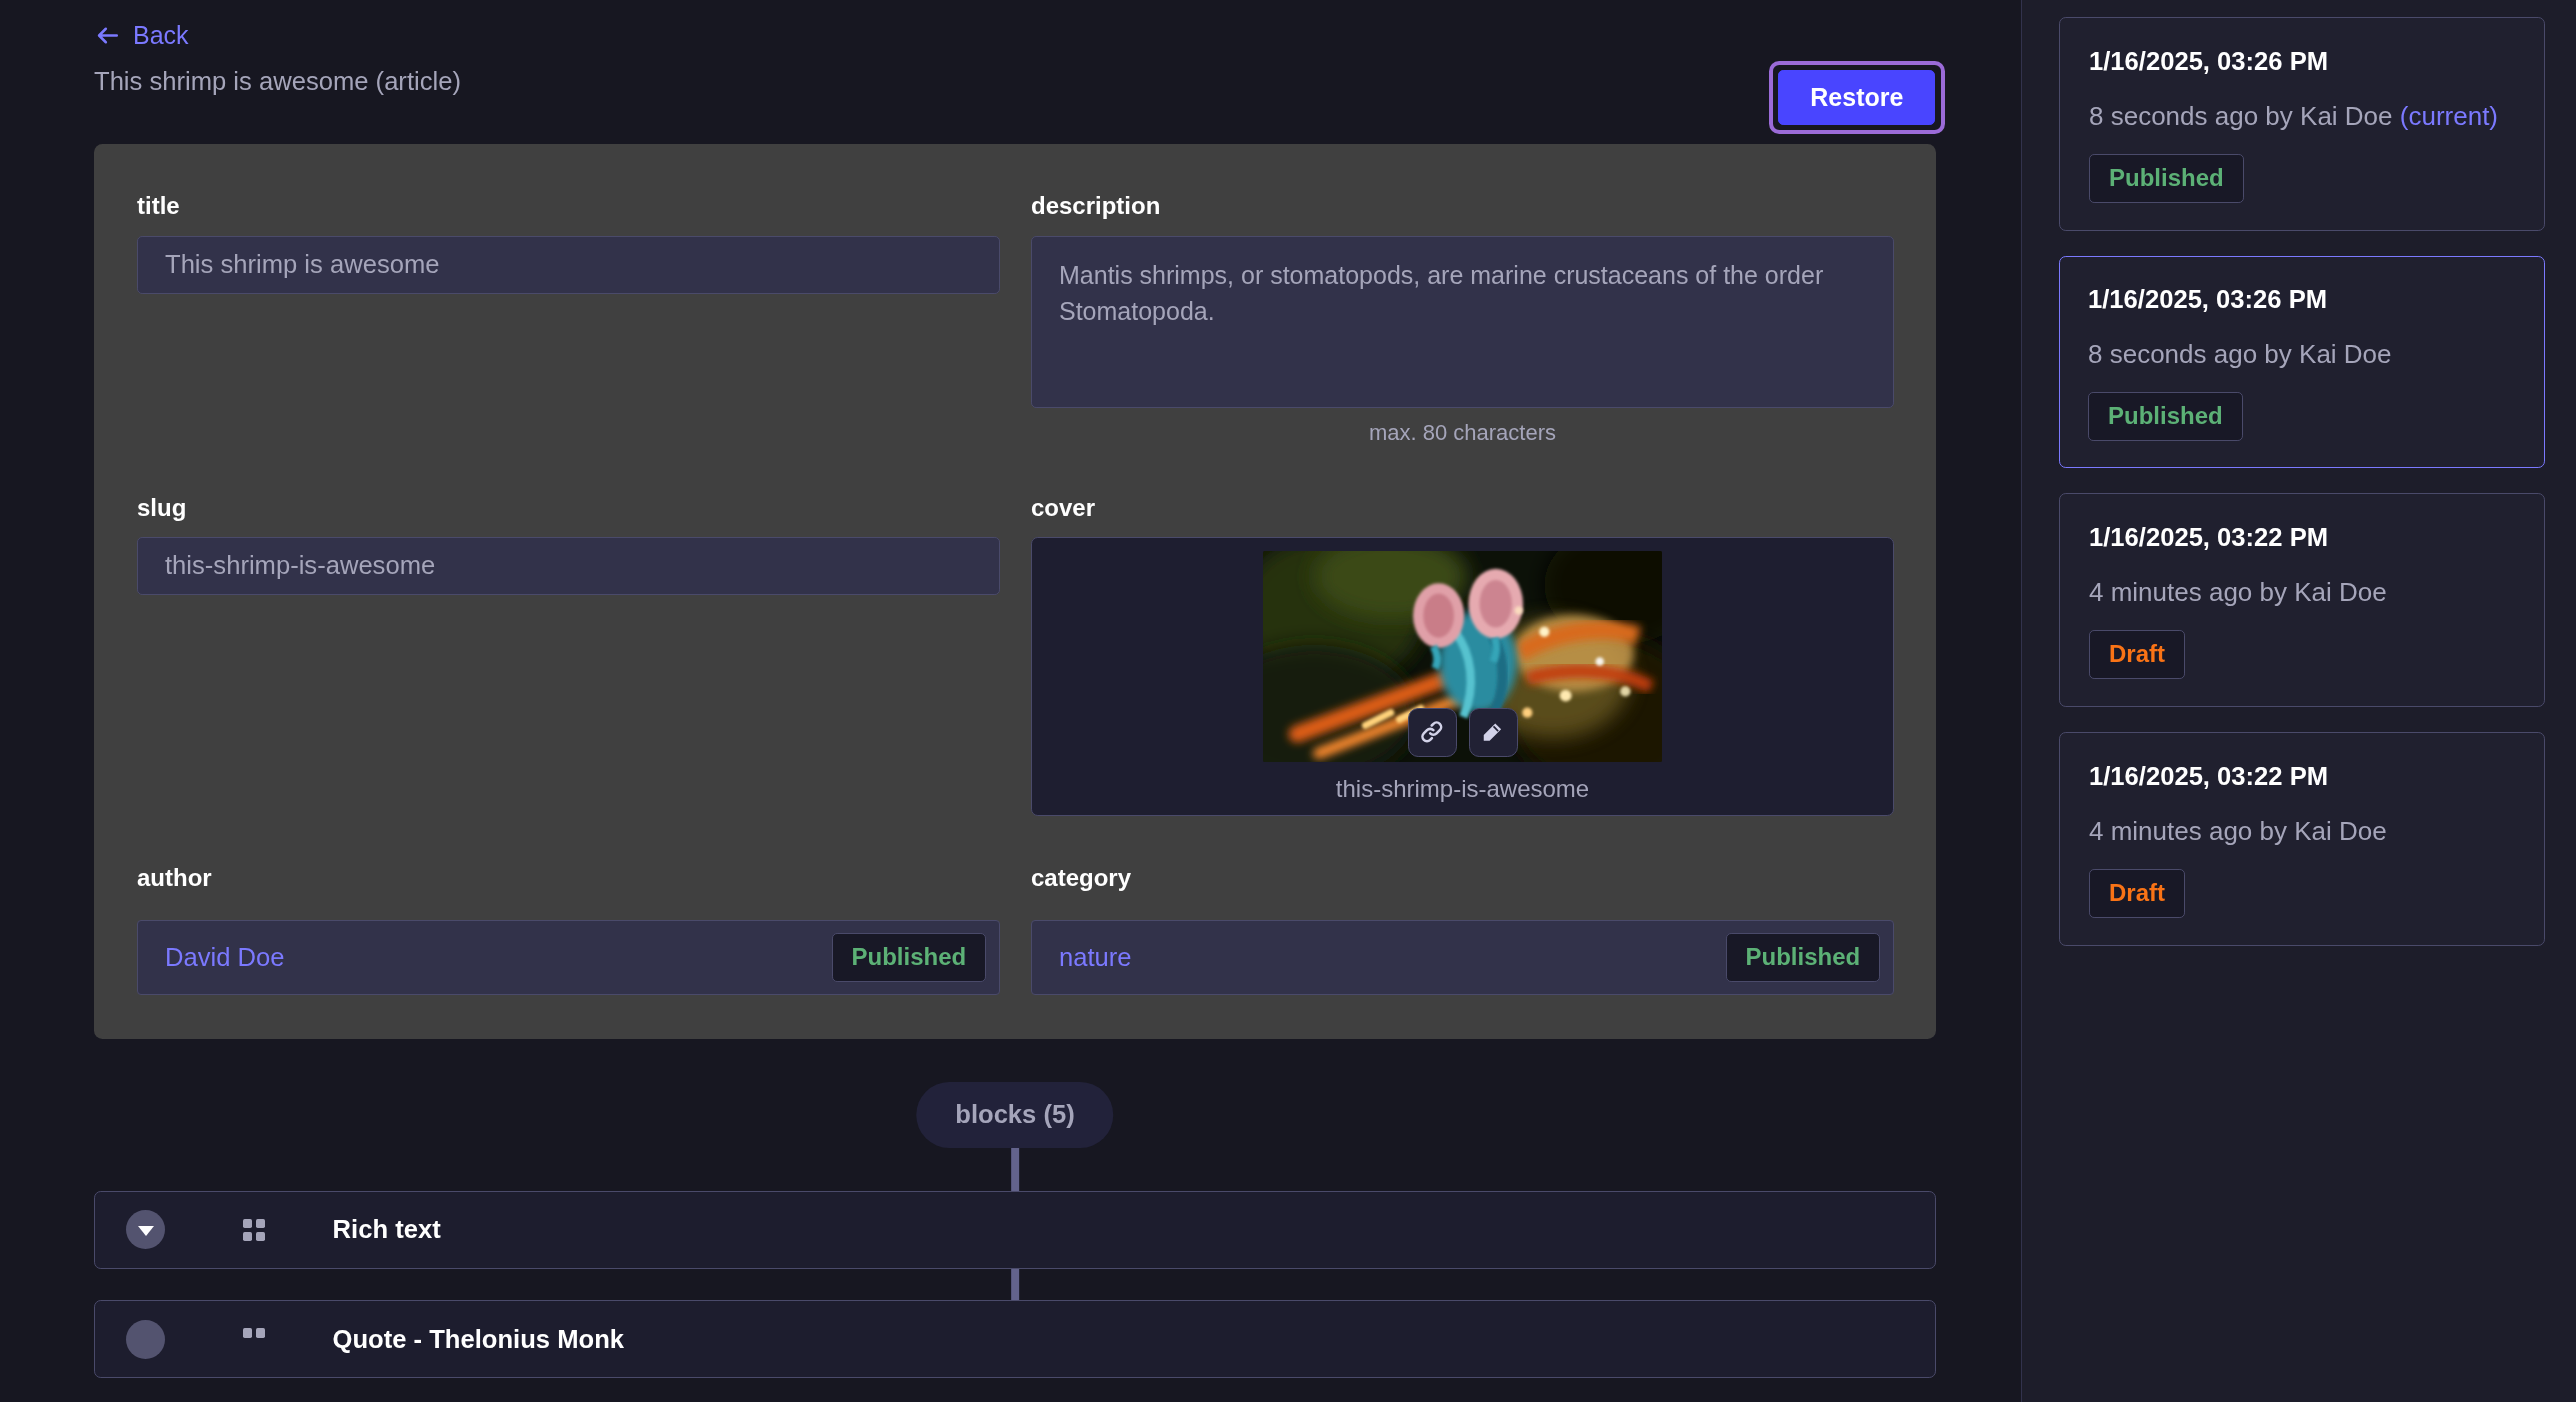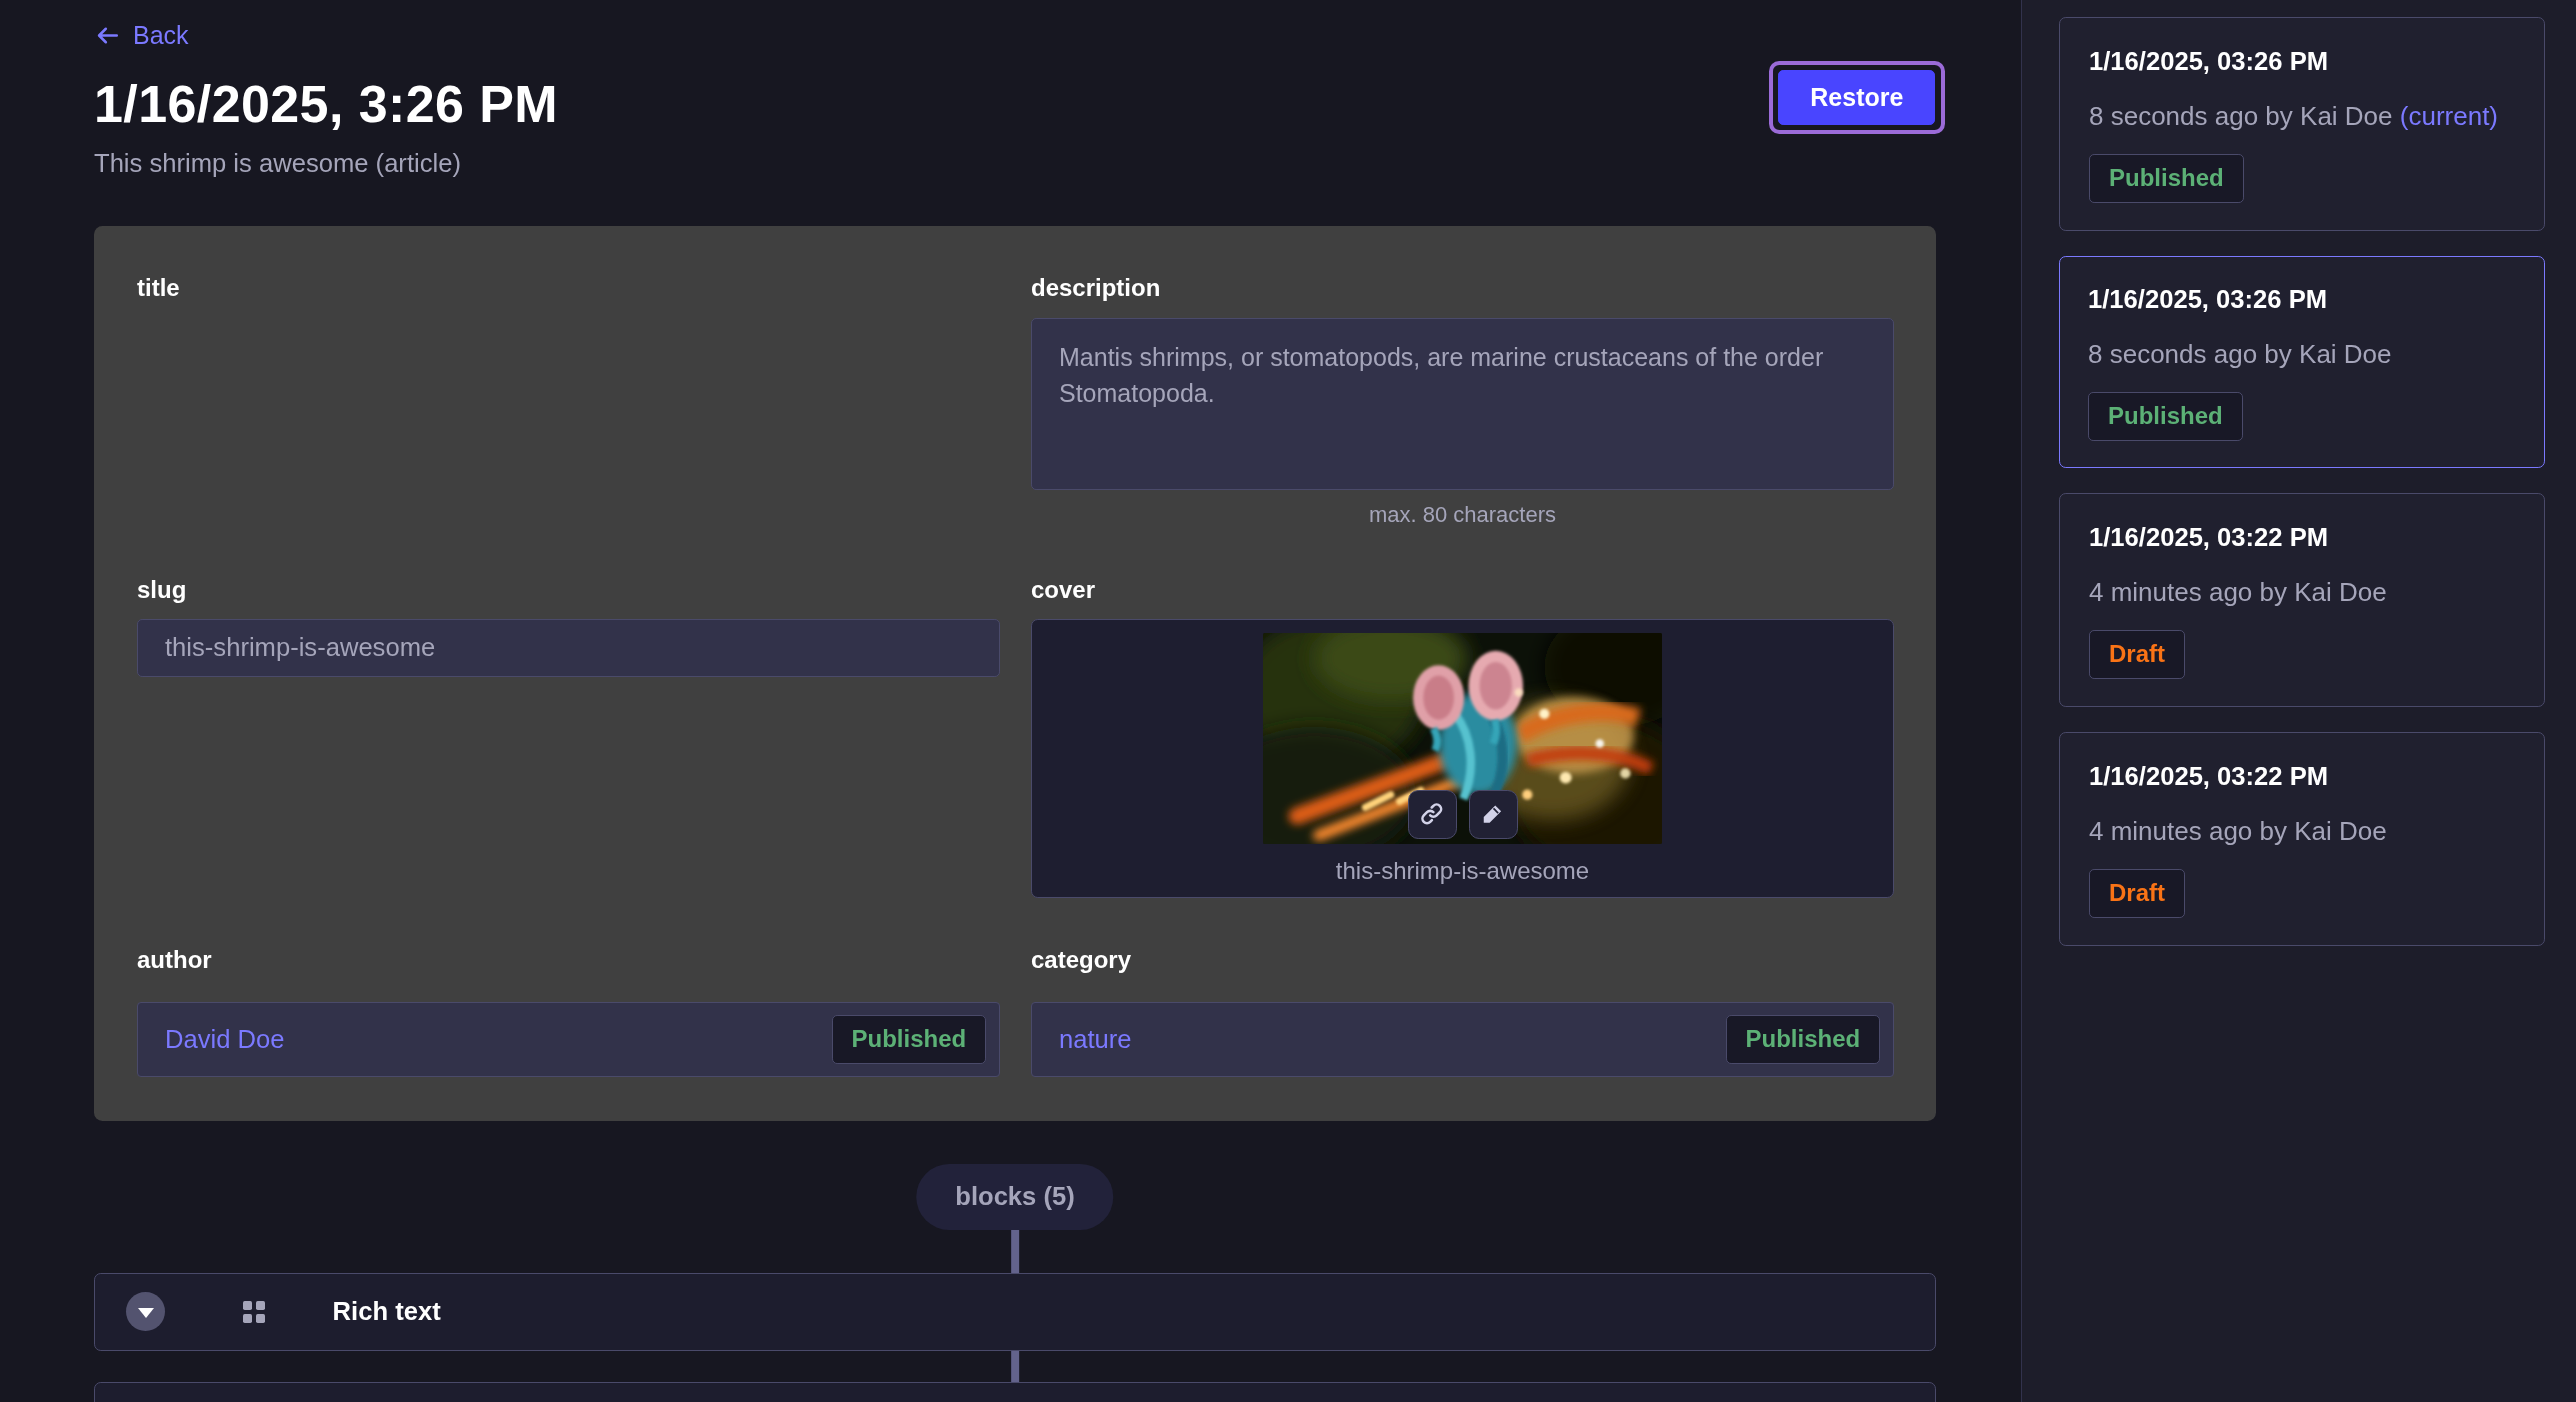--- a/index.html
+++ b/index.html
@@ -141,27 +141,27 @@
       <svg class="icon-svg" width="27" height="27" viewBox="0 0 32 32" fill="none">
         <path d="M27 16H7 M14 8l-8 8 8 8" stroke="#7b79ff" stroke-width="3" stroke-linecap="round" stroke-linejoin="round"></path>
       </svg>
       <span>Back</span>
     </a>
 
     <div class="restore-ring">
       <button class="restore-btn">Restore</button>
     </div>
 
-    <h1 class="page-title">1/16/2025, 3:26 PM</h1>
     <p class="page-subtitle">This shrimp is awesome (article)</p>
 
     <section class="form-card">
 
       <div class="field">
         <div class="field-label">title</div>
+        <div class="text-input">This shrimp is awesome</div>
       </div>
 
       <div class="field">
         <div class="field-label">description</div>
         <div class="textarea">Mantis shrimps, or stomatopods, are marine crustaceans of the order Stomatopoda.</div>
         <div class="hint">max. 80 characters</div>
       </div>
 
       <div class="field">
         <div class="field-label">slug</div>

